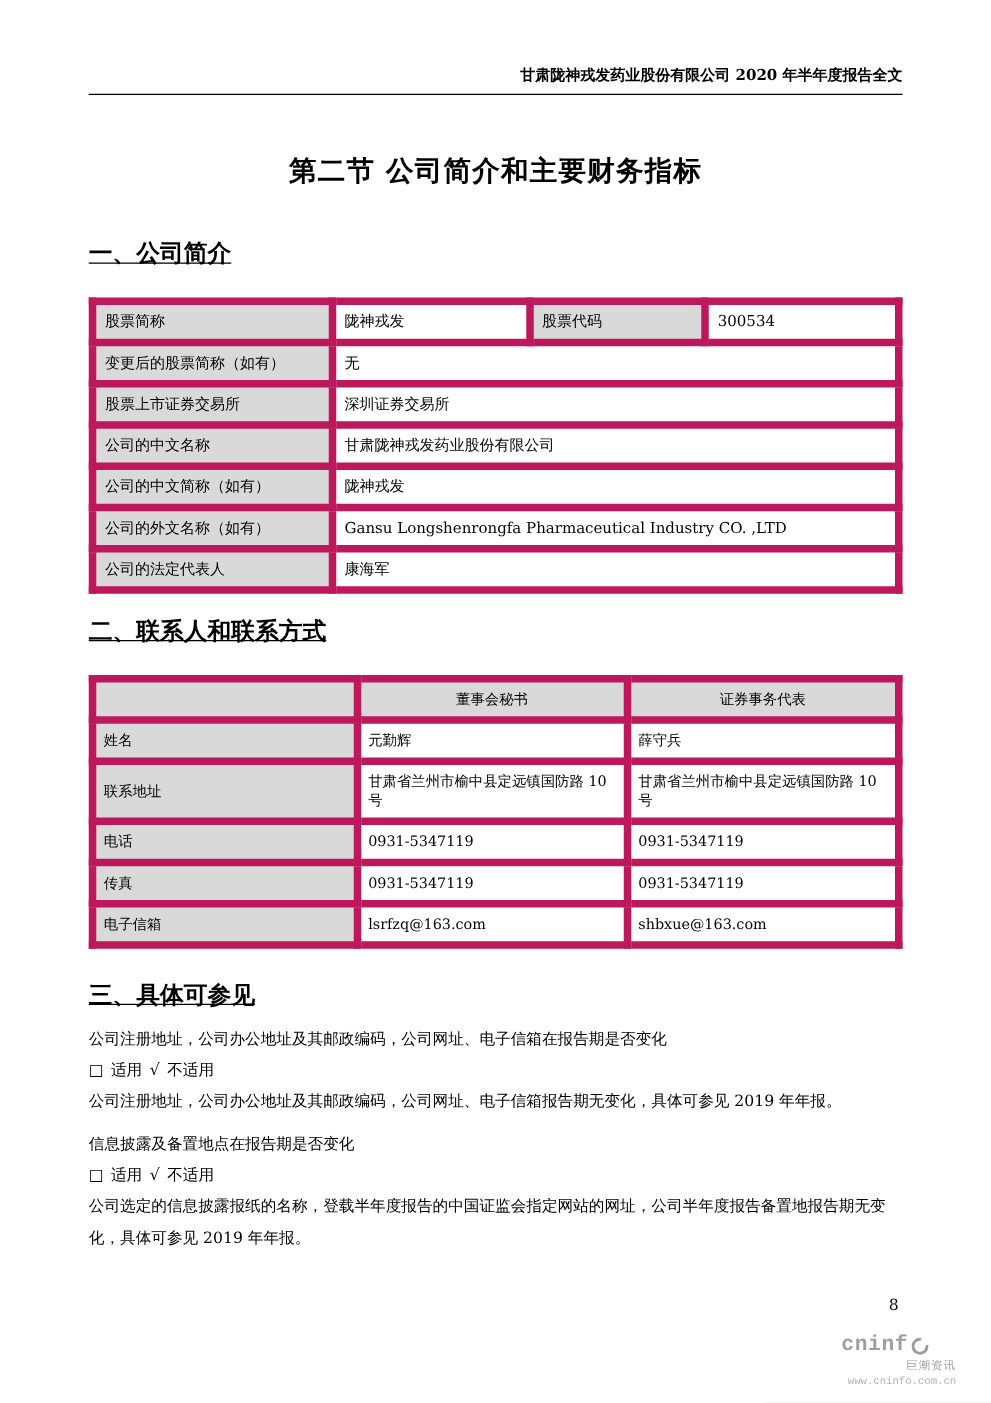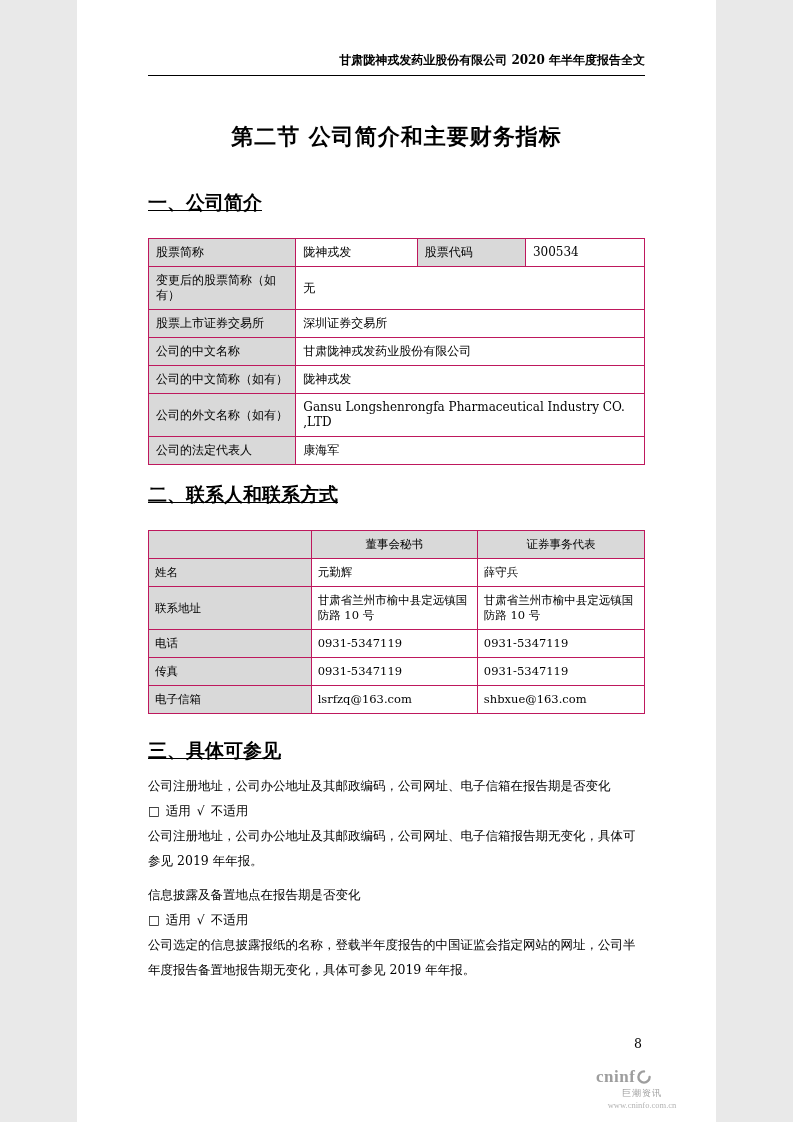--- a/index.html
+++ b/index.html
@@ -1,18 +1,18 @@
 <!DOCTYPE html>
 <html><head>
 <meta charset="utf-8">
 <style>
   * { margin:0; padding:0; box-sizing:border-box; }
   html,body { background:#e9e9e9; }
   .page {
-    width:639px; height:1122px; margin:0 auto; position:relative;
+    width:793px; height:1122px; margin:0 auto; position:relative;
     background:#ffffff; color:#000;
     font-family:"DejaVu Serif","Liberation Serif",serif;
     overflow:hidden;
   }
   .content { padding:0 71px; }
 
   .doc-header {
     padding-top:53px; text-align:right;
     font-size:12px; font-weight:bold; line-height:1.25;
   }
@@ -25,41 +25,41 @@
 
   .sec-heading { margin-top:38px; font-size:19px; font-weight:bold;text-decoration:underline; }
   .sec-heading.tight { margin-top:17px; }
   .sub-heading { margin-top:28px; font-size:13px; font-weight:bold; }
 
   table.tbl {
     width:100%; border-collapse:collapse; table-layout:fixed;
     margin-top:22px; font-size:12px;
   }
   table.tbl td {
-    border:1px solid #be185d; padding:6px 7px; line-height:15px;
+    border:6px solid #be185d; padding:6px 7px; line-height:15px;
     vertical-align:middle; word-wrap:break-word;
   }
   table.tbl td.lbl { background:#d9d9d9; }
   table.tbl td.center { text-align:center; }
   table.tbl2 { font-size:11.5px; }
   table.tbl2 td { padding:6px 6px; }
 
   .body-line { font-size:12.5px; line-height:25px; }
   .q-line    { margin-top:9px; }
   .check-line span { margin-right:2px; }
 
   .page-number {
     position:absolute; top:1036px; right:74px;
     font-size:12.5px;
   }
 
   .logo {
     position:absolute; top:1068px; right:28px; width:92px;
-    font-family:Liberation Serif, serif;
-    color:#9e9e9e; line-height:1.1; text-align:center;
+    font-family:Liberation Mono, monospace;
+    color:#9e9e9e; line-height:1.1; text-align:right;
   }
   .logo-top { display:flex; align-items:center; gap:2px; }
   .logo-name { font-size:17px; font-weight:bold; letter-spacing:0.5px; }
   .logo-cn   { font-size:9px; margin-top:2px; letter-spacing:1px; }
   .logo-url  { font-size:8.5px; margin-top:2px; color:#b3b3b3; }
 </style>
 </head>
 <body>
 
 <div class="page">

